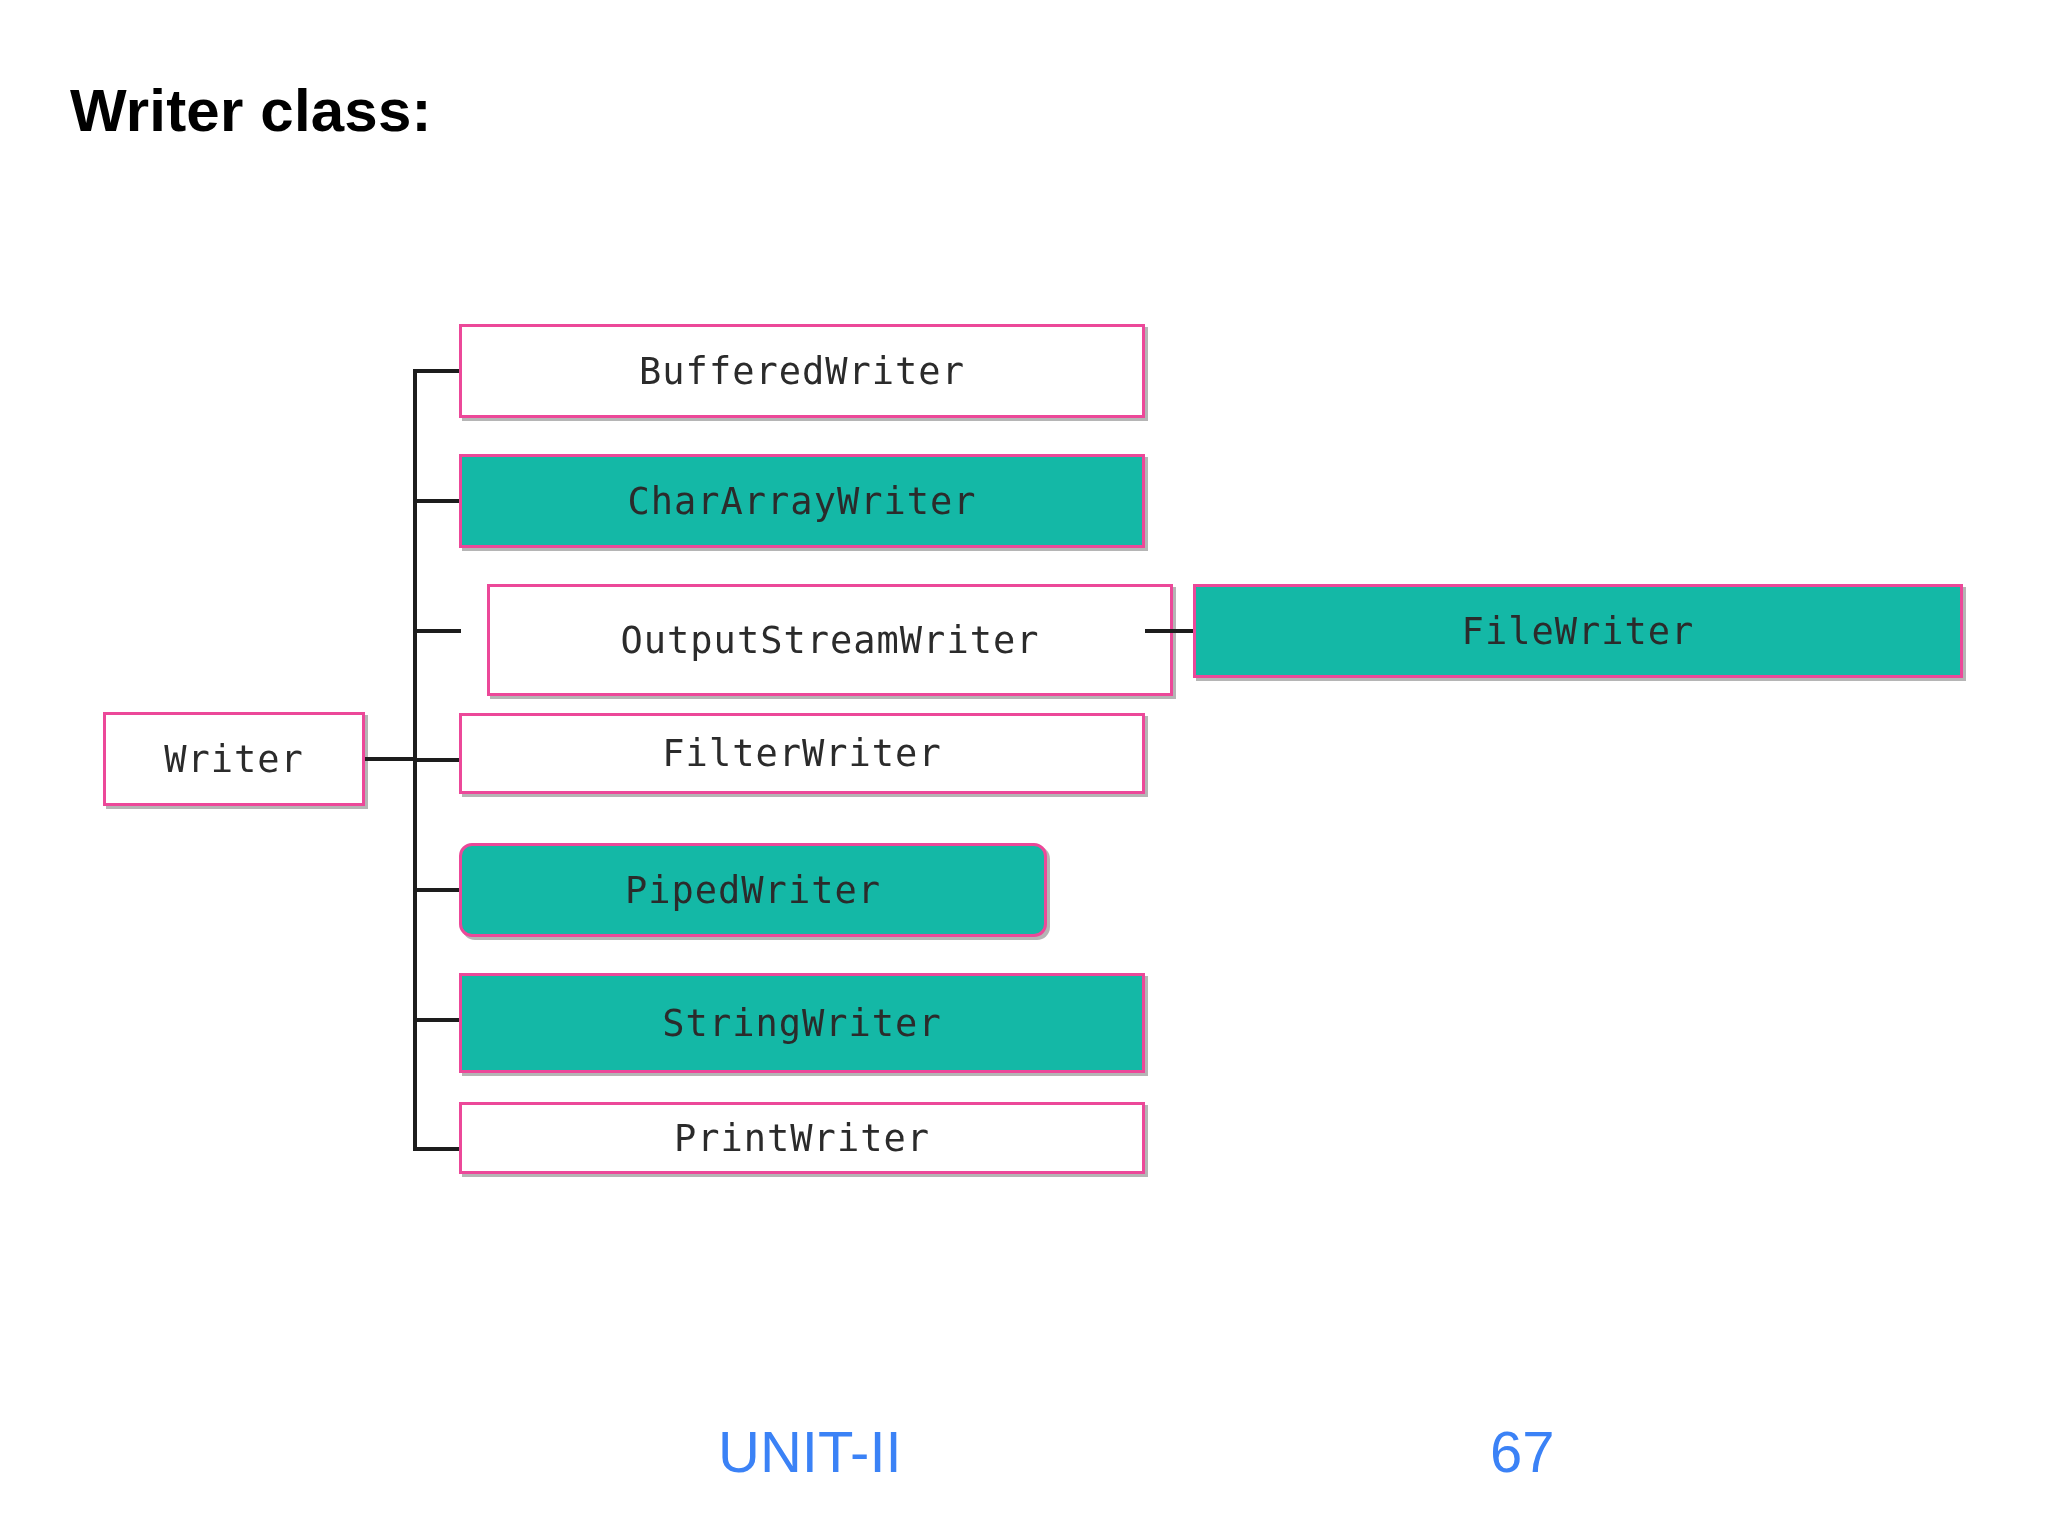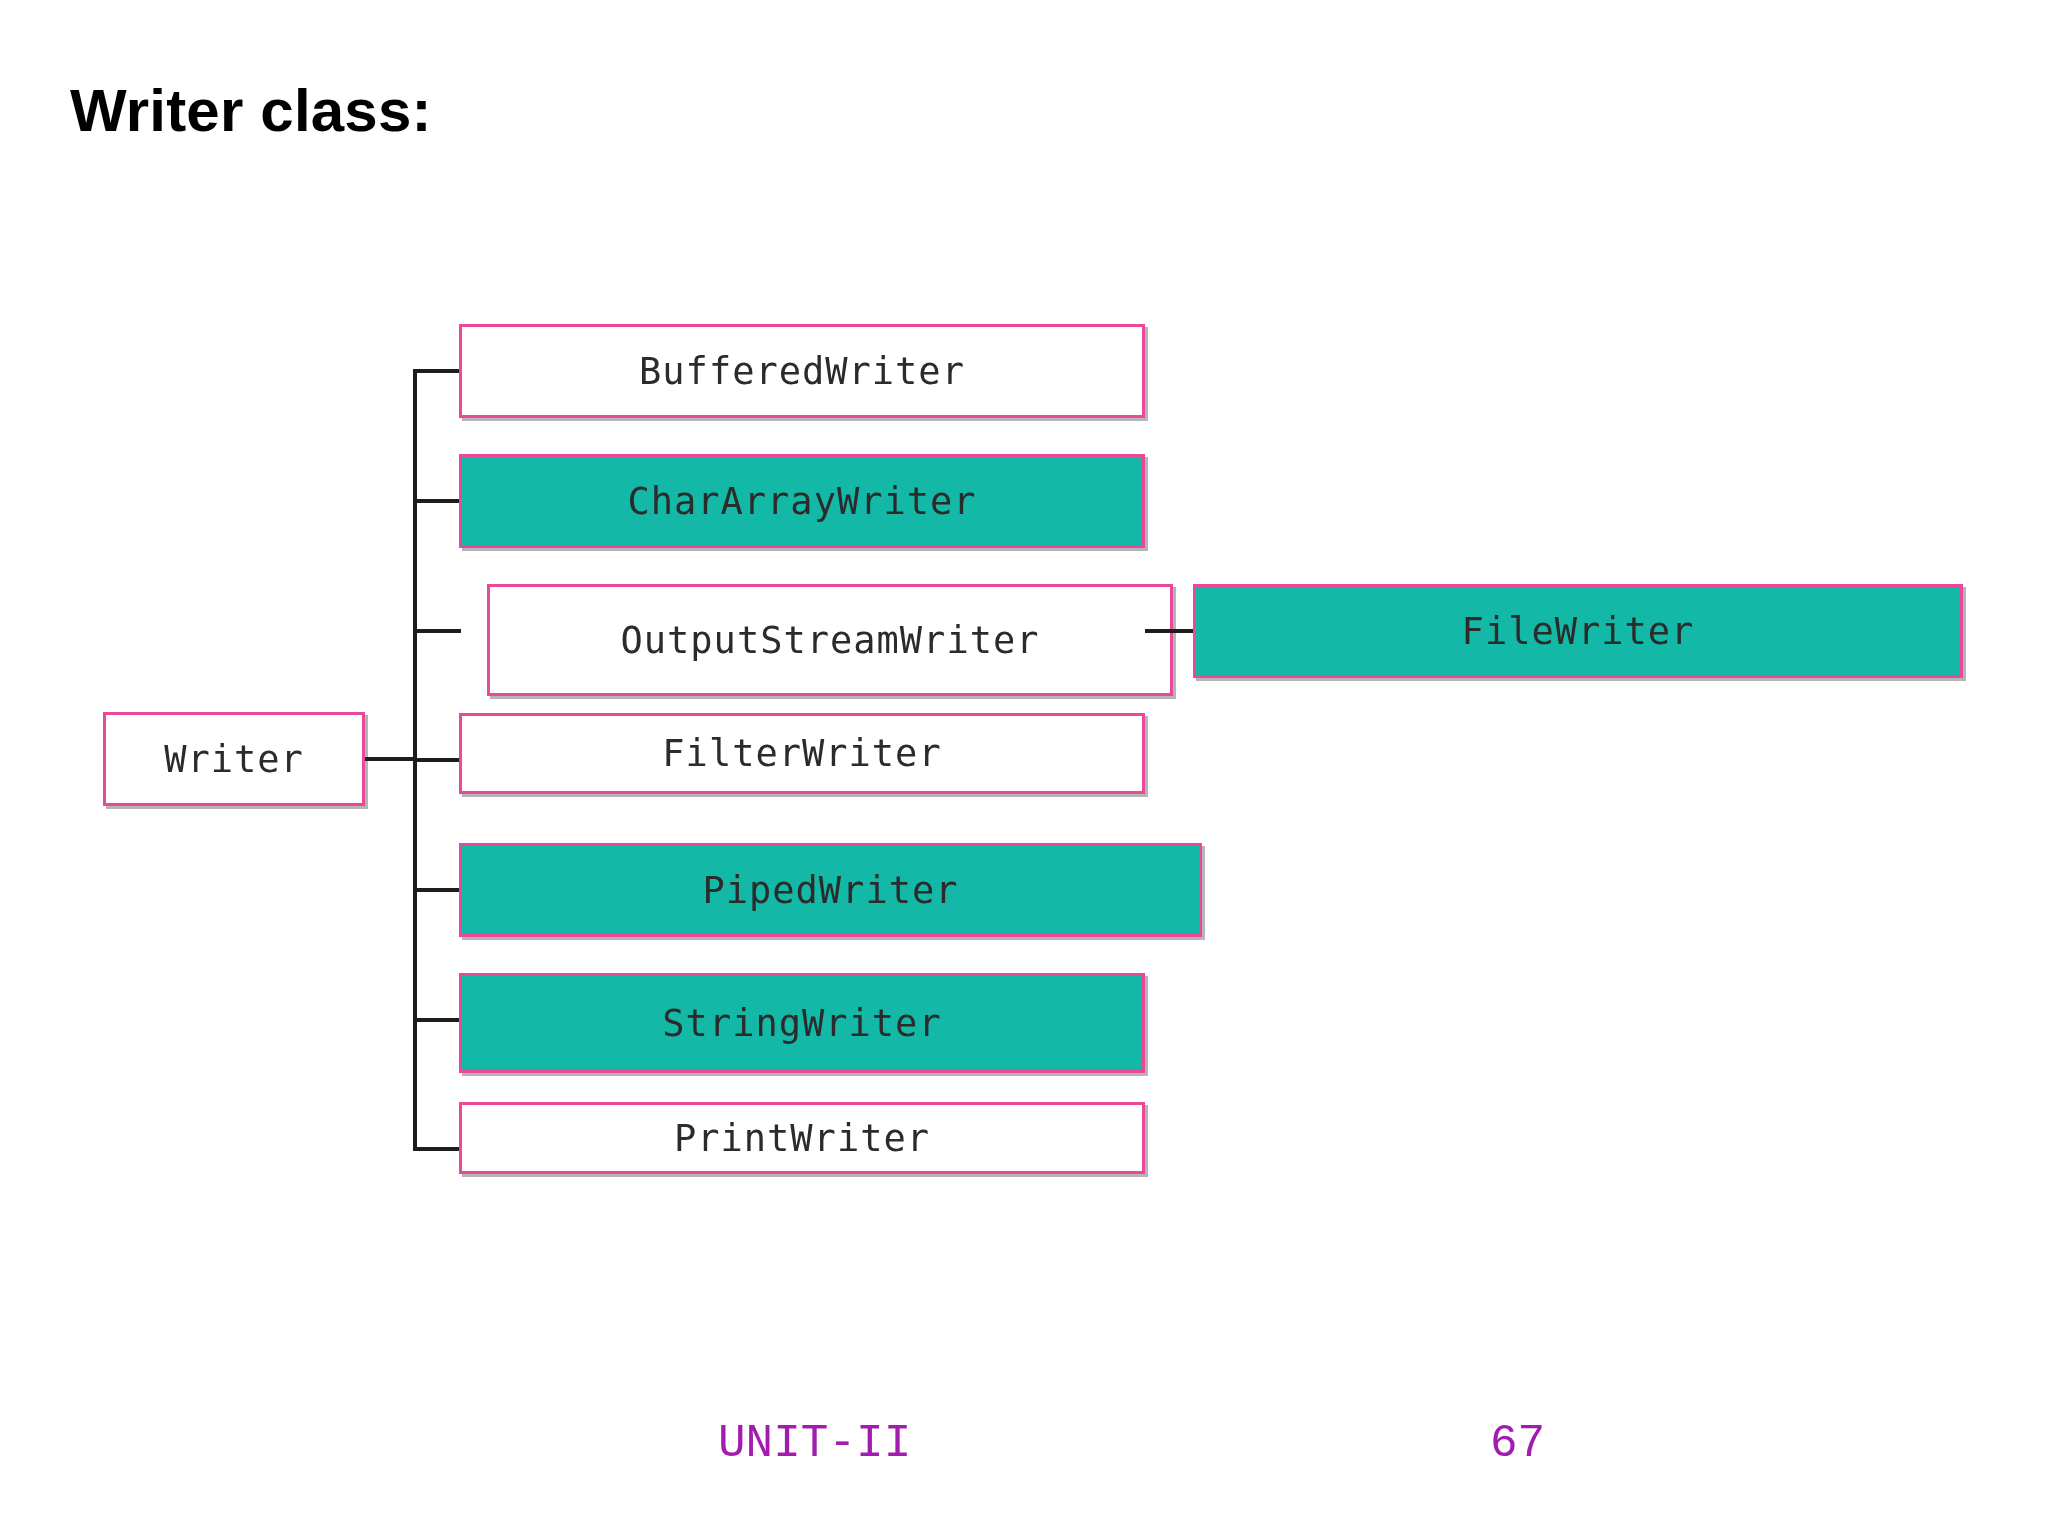--- a/index.html
+++ b/index.html
@@ -66,23 +66,23 @@
   .conn {
     position: absolute;
     background: #1d1d1d;
   }
   .conn.h { height: 4px; }
   .conn.v { width: 4px; }
 
   
   .footer-text {
     position: absolute;
-    font-family: Liberation Mono, monospace;
-    font-size: 46px;
-    color: #a21caf;
+    font-family: Liberation Sans, sans-serif;
+    font-size: 58px;
+    color: #3b82f6;
     white-space: nowrap;
   }
   #footer-unit { left: 718px; top: 1418px; }
   #footer-page { left: 1490px; top: 1418px; }
 </style>
 </head>
 <body>
 
 <h1 id="slide-title">Writer class:</h1>
 
@@ -116,21 +116,21 @@
   <div class="class-box shaded" style="left:1193px; top:584px; width:770px; height:94px;">
     <span class="class-label">FileWriter</span>
   </div>
 
   <div class="conn h" style="left:413px; top:758px; width:48px;"></div>
   <div class="class-box" style="left:459px; top:713px; width:686px; height:81px;">
     <span class="class-label">FilterWriter</span>
   </div>
 
   <div class="conn h" style="left:413px; top:888px; width:48px;"></div>
-  <div class="class-box shaded" style="left:459px; top:843px; width:743px; height:94px;">
+  <div class="class-box shaded" style="left:459px; top:843px; width:588px; height:94px;border-radius:13px;">
     <span class="class-label">PipedWriter</span>
   </div>
 
   <div class="conn h" style="left:413px; top:1018px; width:48px;"></div>
   <div class="class-box shaded" style="left:459px; top:973px; width:686px; height:100px;">
     <span class="class-label">StringWriter</span>
   </div>
 
   <div class="conn h" style="left:413px; top:1147px; width:48px;"></div>
   <div class="class-box" style="left:459px; top:1102px; width:686px; height:72px;">

